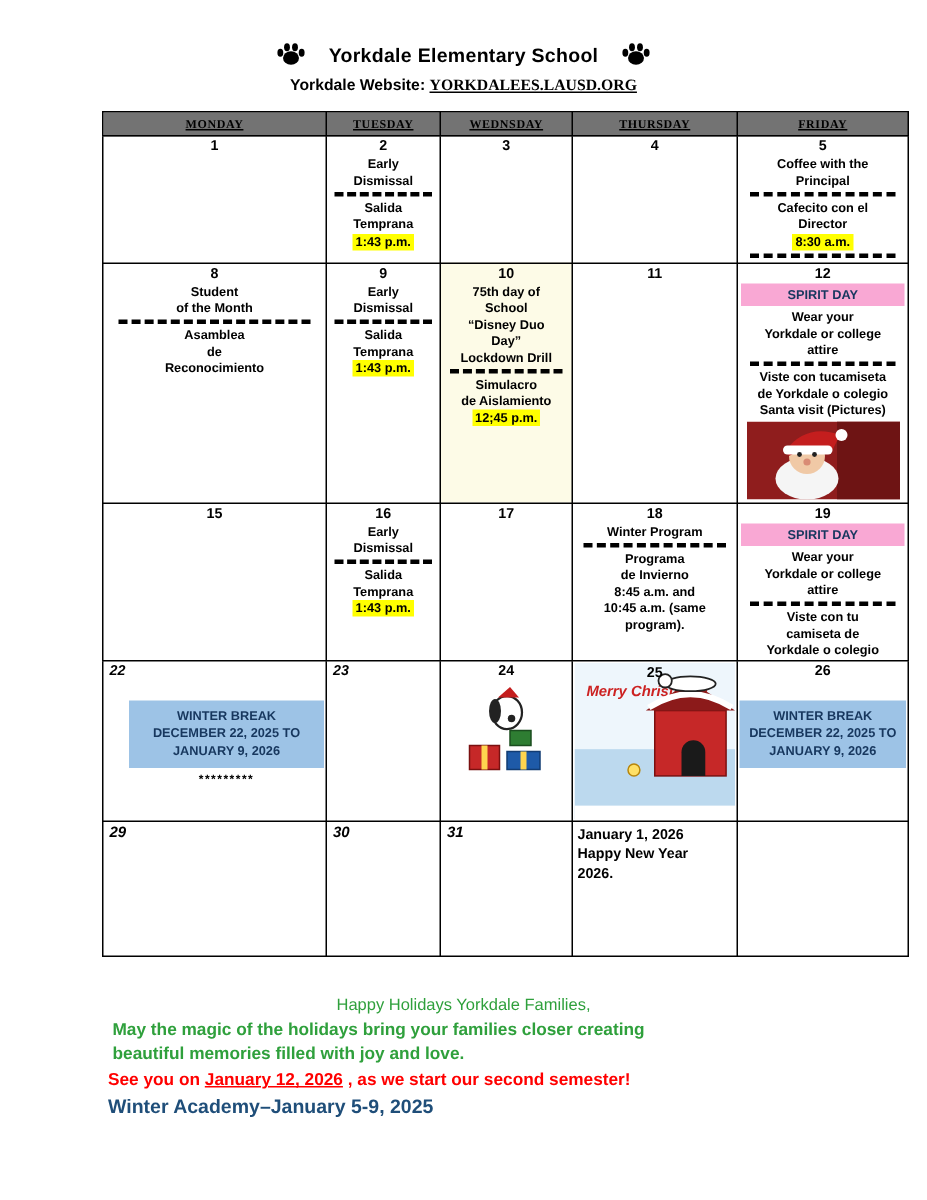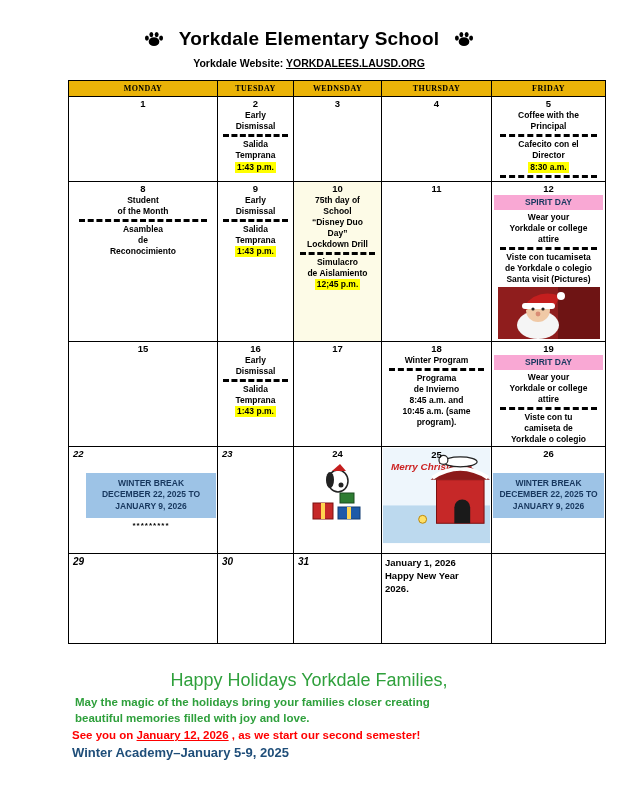--- a/index.html
+++ b/index.html
@@ -2,30 +2,30 @@
 <html><head>
 <meta charset="utf-8">
 <style>
   * { margin:0; padding:0; box-sizing:border-box; }
   html,body { background:#ffffff; }
   body { width:618px; height:800px; font-family:"Liberation Sans",sans-serif; color:#000; }
   .page { width:618px; height:800px; position:relative; overflow:hidden; background:#fff; }
 
   
   .header { text-align:center; padding-top:28px; }
-  .school-line { font-size:19px; font-weight:bold; letter-spacing:.2px; display:flex; align-items:center; justify-content:center; gap:14px; }
+  .school-line { font-size:13px; font-weight:bold; letter-spacing:.2px; display:flex; align-items:center; justify-content:center; gap:14px; }
   .paw-svg { width:22px; height:16px; display:inline-block; }
   .doc-title { font-family:"Liberation Serif",serif; font-weight:bold; font-size:16.5px; margin-top:5px; }
   .website { font-size:10.5px; font-weight:bold; margin-top:7px; }
-  .website .link { text-decoration:underline; cursor:pointer; }
+  .website .link { text-decoration:underline; cursor:pointer;font-family:Liberation Serif, serif; }
 
   
   table { border-collapse:collapse; margin:11px 0 0 68px; table-layout:fixed; }
   td, th { border:1px solid #000; }
-  th { font-family:"Liberation Serif",serif; font-size:8px; font-weight:bold; height:16px; vertical-align:middle; letter-spacing:.4px; background:#eab308; }
+  th { font-family:"Liberation Serif",serif; font-size:8px; font-weight:bold; height:16px; vertical-align:middle; letter-spacing:.4px; background:#737373;text-decoration:underline; }
   td { vertical-align:top; text-align:center; font-size:8.5px; font-weight:bold; line-height:1.3; padding:1px; }
   tbody tr:nth-child(1) td { height:77px; }
   tbody tr:nth-child(2) td { height:160px; }
   tbody tr:nth-child(3) td { height:97px; }
   tbody tr:nth-child(4) td { height:107px; }
   tbody tr:nth-child(5) td { height:90px; }
 
   .num { font-size:9.5px; font-weight:bold; }
   .num-left { text-align:left; padding-left:3px;font-style:italic; }
   .num-big { font-size:10px; }
@@ -41,21 +41,21 @@
   .wb-stars { font-size:8px; margin-top:3px; letter-spacing:1px; }
 
   .img-block { display:block; margin:2px auto 0; }
   .cell-25 { position:relative; padding:0; }
   .cell-25 svg { position:absolute; inset:1px; width:calc(100% - 2px); height:calc(100% - 2px); }
   .cell-25 .num { position:absolute; top:2px; left:0; right:0; z-index:2; }
   .jan-text { text-align:left; font-size:9.5px; padding:2px 2px; white-space:pre-line; line-height:1.35; }
 
   
   .footer { margin-top:26px; }
-  .f-line1 { text-align:center; color:#2FA03C; font-size:18px; }
+  .f-line1 { text-align:center; color:#2FA03C; font-size:11px; }
   .f-line2 { margin:4px 0 0 75px; color:#2FA03C; font-weight:bold; font-size:11.5px; line-height:1.35; white-space:pre-line; }
   .f-line3 { margin:3px 0 0 72px; color:#FF0000; font-weight:bold; font-size:11.5px; }
   .f-line3 .underline { text-decoration:underline; }
   .f-line4 { margin:4px 0 0 72px; color:#1F4E79; font-weight:bold; font-size:13px; }
 </style>
 </head>
 <body>
 
 <div class="page">
 

